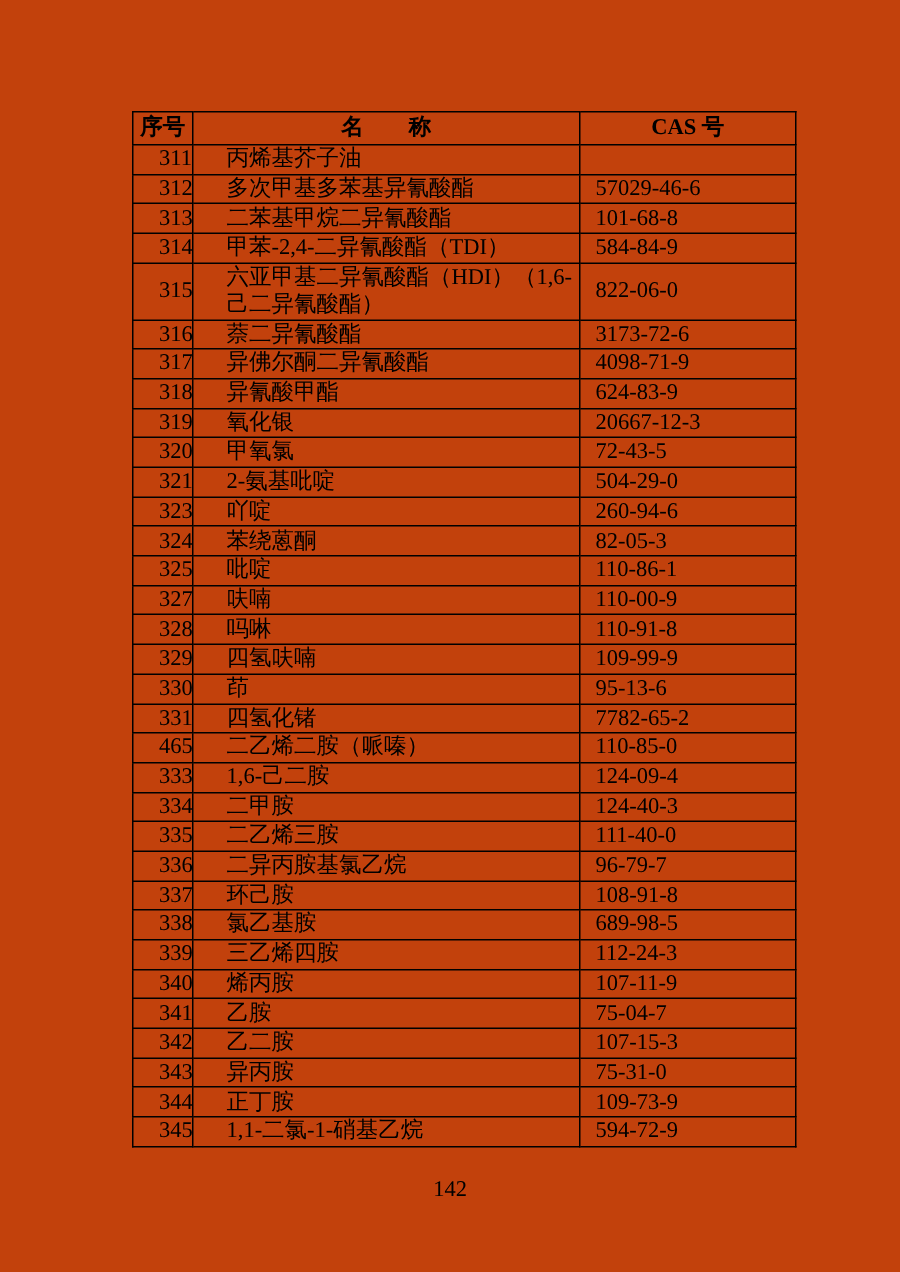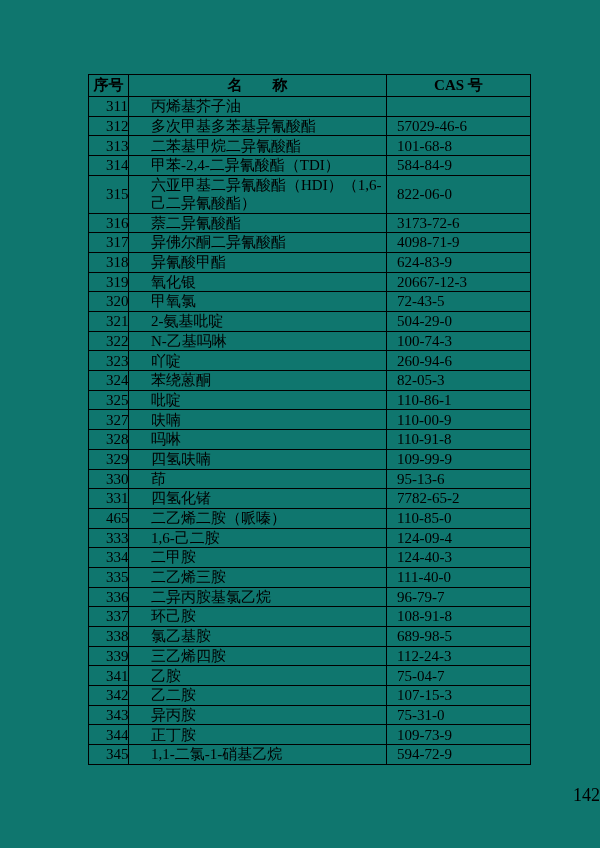--- a/index.html
+++ b/index.html
@@ -4,21 +4,21 @@
 <style>
   html, body {
     margin: 0;
     padding: 0;
     background: #ffffff;
   }
   .page {
     position: relative;
     width: 600px;
     height: 848px;
-    background: #0f766e;
+    background: #c2410c;
     overflow: hidden;
     font-family: "Liberation Serif", "DejaVu Serif", serif;
     color: #000000;
   }
   table.chem-table {
     position: absolute;
     left: 88px;
     top: 74px;
     width: 440px;
     border-collapse: collapse;
@@ -46,22 +46,22 @@
   .col-name  { width: 257px; }
   .col-cas   { width: 143px; margin-left: 28px; }
   td.col-index { padding-left: 17px; }
   td.col-name  { padding-left: 22px; }
   td.col-cas   { padding-left: 10px; }
   .page-footer {
     position: absolute;
     top: 785px;
     left: 0;
     width: 600px;
-    text-align: right;
-    font-size: 18px;
+    text-align: center;
+    font-size: 15px;
     color: #000000;
   }
 </style>
 </head>
 <body>
 
 <div class="page">
 
   <table class="chem-table">
     <thead>
@@ -131,25 +131,20 @@
     <td class="col-name">甲氧氯</td>
     <td class="col-cas">72-43-5</td>
   </tr>
 
   <tr>
     <td class="col-index">321</td>
     <td class="col-name">2-氨基吡啶</td>
     <td class="col-cas">504-29-0</td>
   </tr>
 
-  <tr>
-    <td class="col-index">322</td>
-    <td class="col-name">N-乙基吗啉</td>
-    <td class="col-cas">100-74-3</td>
-  </tr>
 
   <tr>
     <td class="col-index">323</td>
     <td class="col-name">吖啶</td>
     <td class="col-cas">260-94-6</td>
   </tr>
 
   <tr>
     <td class="col-index">324</td>
     <td class="col-name">苯绕蒽酮</td>
@@ -234,20 +229,25 @@
     <td class="col-name">氯乙基胺</td>
     <td class="col-cas">689-98-5</td>
   </tr>
 
   <tr>
     <td class="col-index">339</td>
     <td class="col-name">三乙烯四胺</td>
     <td class="col-cas">112-24-3</td>
   </tr>
 
+  <tr>
+    <td class="col-index">340</td>
+    <td class="col-name">烯丙胺</td>
+    <td class="col-cas">107-11-9</td>
+  </tr>
 
   <tr>
     <td class="col-index">341</td>
     <td class="col-name">乙胺</td>
     <td class="col-cas">75-04-7</td>
   </tr>
 
   <tr>
     <td class="col-index">342</td>
     <td class="col-name">乙二胺</td>

